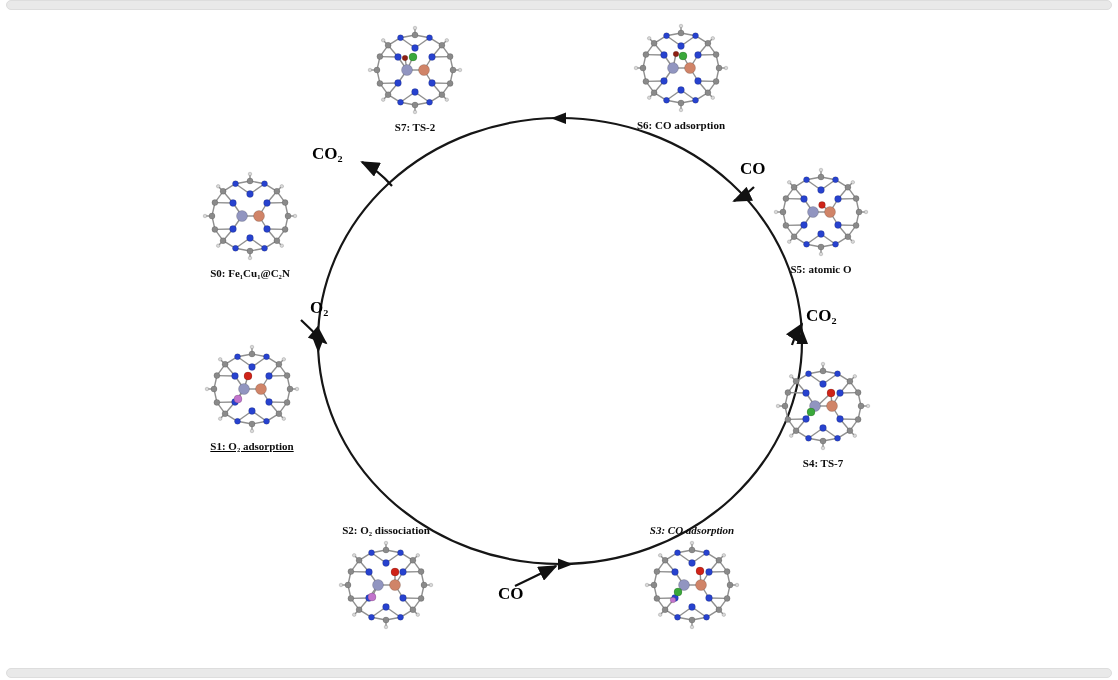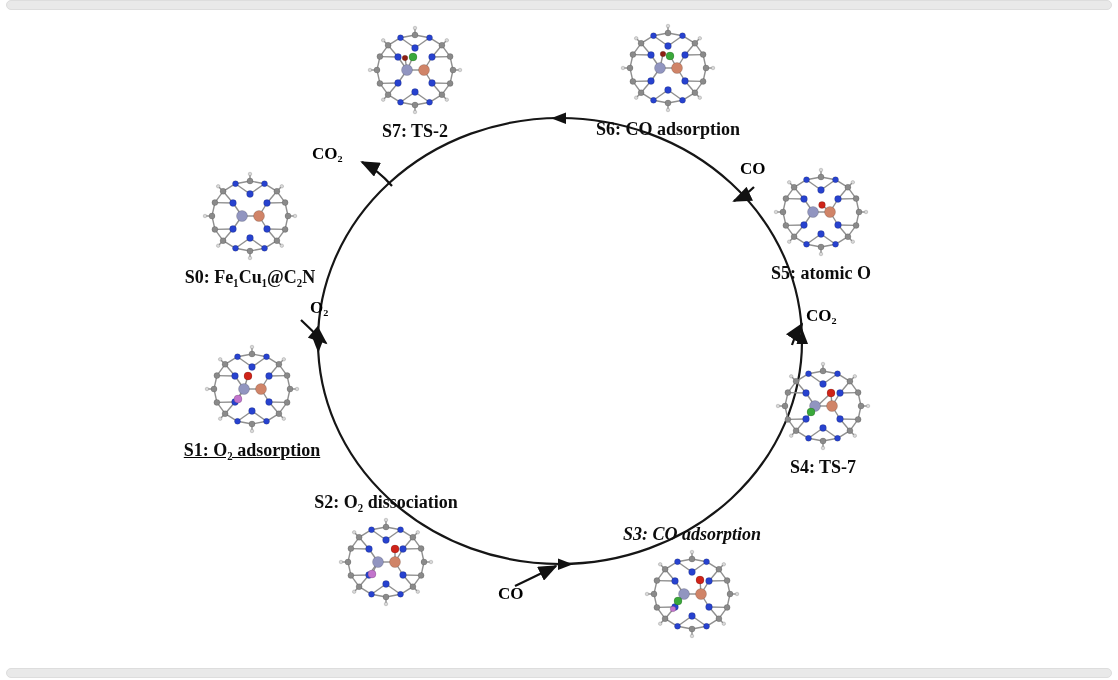--- a/index.html
+++ b/index.html
@@ -13,36 +13,36 @@
   }
   .edge-bar.top{top:0;}
   .edge-bar.bottom{bottom:2px;}
   #cycle-svg{position:absolute;left:0;top:0;}
   .state{
     position:absolute;width:150px;display:flex;flex-direction:column;
     align-items:center;
   }
   .mol{width:104px;height:94px;}
   .state-label{
-    font-weight:bold;font-size:18px;color:#0d0d0d;white-space:nowrap;
+    font-weight:bold;font-size:11px;color:#0d0d0d;white-space:nowrap;
     margin-top:3px;text-align:center;
   }
   .label-top .state-label{margin:0 0 3px 0;}
   .species{
     position:absolute;font-weight:bold;font-size:17px;color:#000;
     white-space:nowrap;
   }
   
   .s0{left:175px;top:170px;}
   .s1{left:177px;top:343px;text-decoration:underline;}
-  .s2{left:311px;top:492px;}
+  .s2{left:311px;top:524px;}
   .s3{left:617px;top:524px;font-style:italic;}
   .s4{left:748px;top:360px;}
   .s5{left:746px;top:166px;font-family:Liberation Serif, serif;}
-  .s6{left:593px;top:22px;}
+  .s6{left:606px;top:22px;}
   .s7{left:340px;top:24px;}
   
   .sp-co2-top{left:312px;top:144px;}
   .sp-o2{left:289px;top:298px;margin-left:21px;}
   .sp-co-bottom{left:498px;top:584px;}
   .sp-co2-right{left:806px;top:306px;}
   .sp-co-top{left:740px;top:159px;}
 </style>
 </head>
 <body>

